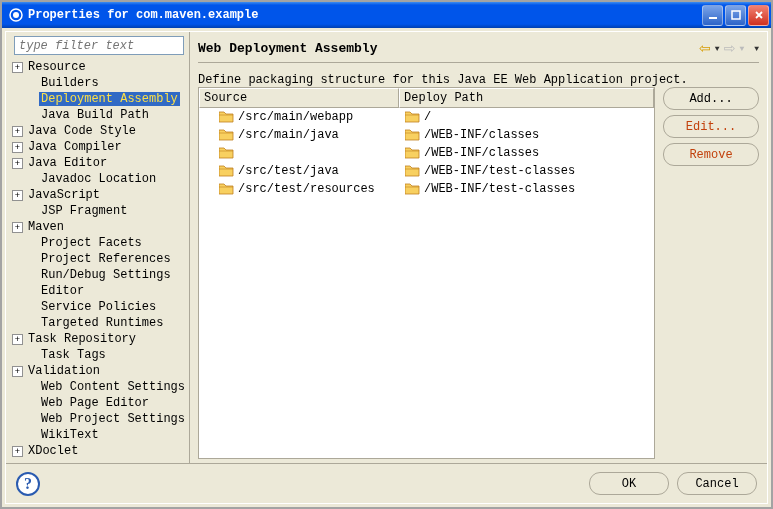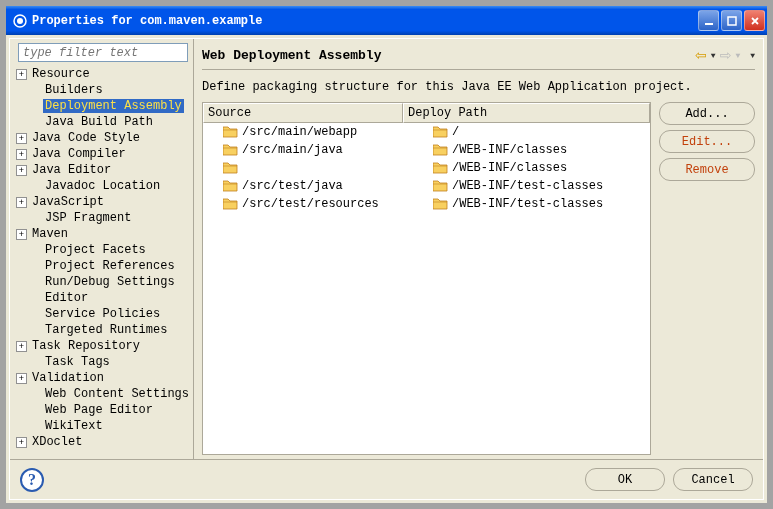--- a/index.html
+++ b/index.html
@@ -1,19 +1,19 @@
 <!DOCTYPE html>
 <html><head>
 <meta charset="utf-8">
 <style>
 * { box-sizing: border-box; margin: 0; padding: 0; font-family: "SimSun", "Courier New", monospace; font-size: 12px; }
 body { background: #ece9d8; }
 
 
-.window { width: 773px; height: 509px; border: 6px solid #a3a3a3; background: #ece9d8; display: flex; flex-direction: column; }
+.window { width: 773px; height: 509px; border: 2px solid #a3a3a3; background: #ece9d8; display: flex; flex-direction: column; }
 .titlebar { height: 29px; background: linear-gradient(to bottom, #3c8cf0 0%, #0055ea 12%, #0055ea 85%, #0040b0 100%); display: flex; align-items: center; color: #fff; font-weight: bold; padding: 0 2px 0 6px; }
 .titlebar .sys-icon { width: 16px; height: 16px; margin-right: 4px; }
 .titlebar .title { flex: 1; }
 .tb-btns { display: flex; gap: 2px; }
 .tb-btn { width: 21px; height: 21px; border-radius: 3px; border: 1px solid #fff6; display: flex; align-items: center; justify-content: center; color: #fff; font-weight: bold; font-family: Arial, sans-serif; }
 .tb-min, .tb-max { background: linear-gradient(to bottom, #7ba4e8, #2d64c8); }
 .tb-close { background: linear-gradient(to bottom, #f08070, #d03020); }
 
 
 .body { flex: 1; margin: 3px; background: #ece9d8; border: 1px solid #fff; display: flex; flex-direction: column; }
@@ -33,29 +33,29 @@
 
 .right-pane { flex: 1; display: flex; flex-direction: column; padding: 8px 8px 4px 8px; }
 .header-row { display: flex; align-items: center; }
 .page-title { font-family: "SimSun", "Courier New", monospace; font-weight: bold; font-size: 13px; flex: 1; }
 .nav-icons { display: flex; gap: 4px; align-items: center; }
 .nav-arrow { font-size: 14px; font-family: Arial; }
 .nav-left { color: #d69b00; }
 .nav-right { color: #bbb; }
 .nav-menu { font-size: 8px; color: #333; }
 hr.sep { border: none; border-top: 1px solid #aca899; margin: 6px 0 10px 0; }
-.desc { font-family: "SimSun", "Courier New", monospace; margin-bottom: 8px; }
+.desc { font-family: "SimSun", "Courier New", monospace; }
 .table-area { flex: 1; display: flex; gap: 8px; }
 .table-wrap { flex: 1; border: 1px solid #aca899; background: #fff; display: flex; flex-direction: column; }
 .thead { display: flex; height: 20px; background: #ece9d8; }
 .th { border: 1px solid; border-color: #fff #aca899 #aca899 #fff; padding: 2px 4px; font-family: "SimSun", "Courier New", monospace; }
 .th-source { width: 200px; }
 .th-deploy { flex: 1; }
 .tbody { flex: 1; overflow: auto; }
-.tr { display: flex; height: 18px; align-items: center; gap: 24px; }
+.tr { display: flex; height: 18px; align-items: center; }
 .td { display: flex; align-items: center; padding: 0 6px; font-family: "SimSun", "Courier New", monospace; }
 .td-source { width: 200px; padding-left: 20px; }
 .td-deploy { flex: 1; }
 .folder-icon { width: 15px; height: 12px; margin-right: 4px; display: inline-block; }
 .folder-icon svg { display: block; }
 
 
 .action-buttons { display: flex; flex-direction: column; gap: 5px; width: 96px; }
 .btn { height: 23px; border: 1px solid #aca899; background: #ece9d8; font-family: "SimSun", "Courier New", monospace; border-radius: 11px; cursor: pointer; }
 .btn:disabled { color: #c2410c; cursor: default; }
@@ -187,20 +187,24 @@
             <div class="tree-item child">
               <span class="exp-spacer"></span>
               <span class="label">Web Content Settings</span>
             </div>
             <div class="tree-item child">
               <span class="exp-spacer"></span>
               <span class="label">Web Page Editor</span>
             </div>
             <div class="tree-item child">
               <span class="exp-spacer"></span>
+              <span class="label">Web Project Settings</span>
+            </div>
+            <div class="tree-item child">
+              <span class="exp-spacer"></span>
               <span class="label">WikiText</span>
             </div>
             <div class="tree-item">
               <span class="exp">+</span>
               <span class="label">XDoclet</span>
             </div>
           </div>
       </div>
 
       <div class="right-pane">

